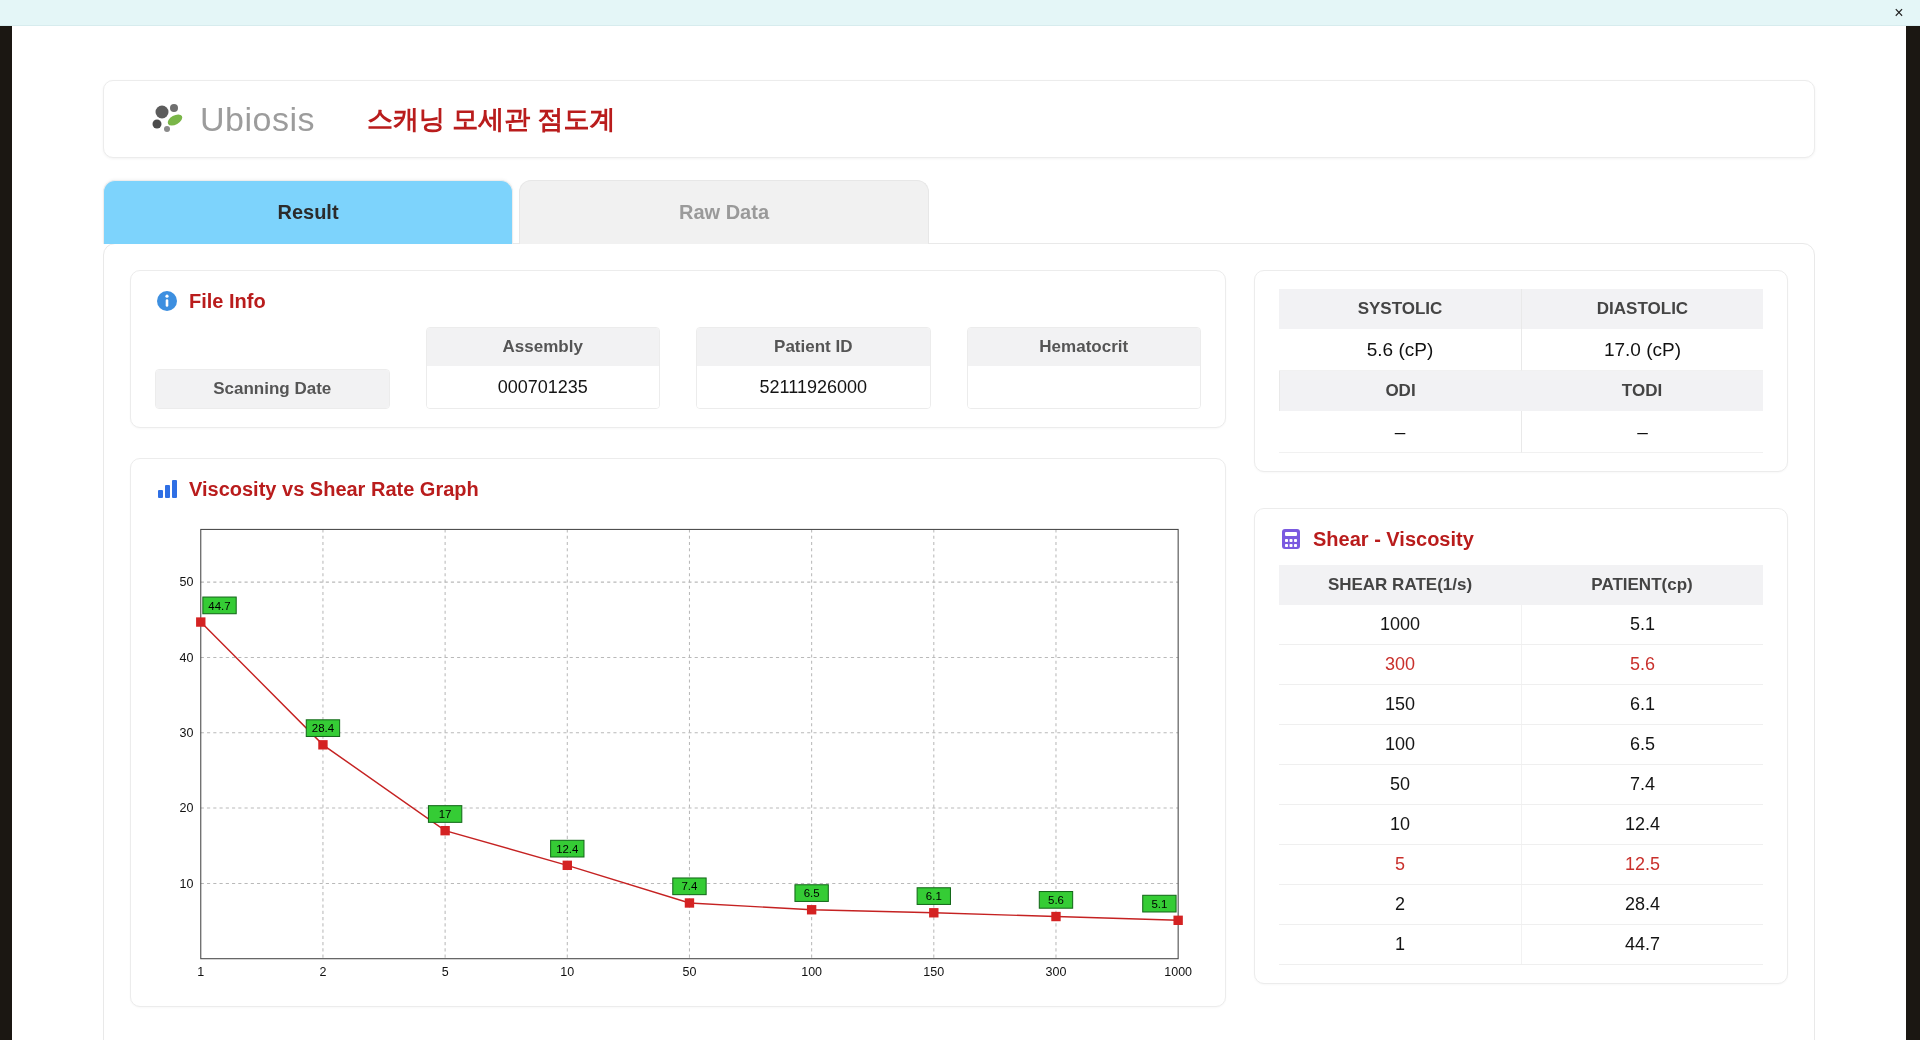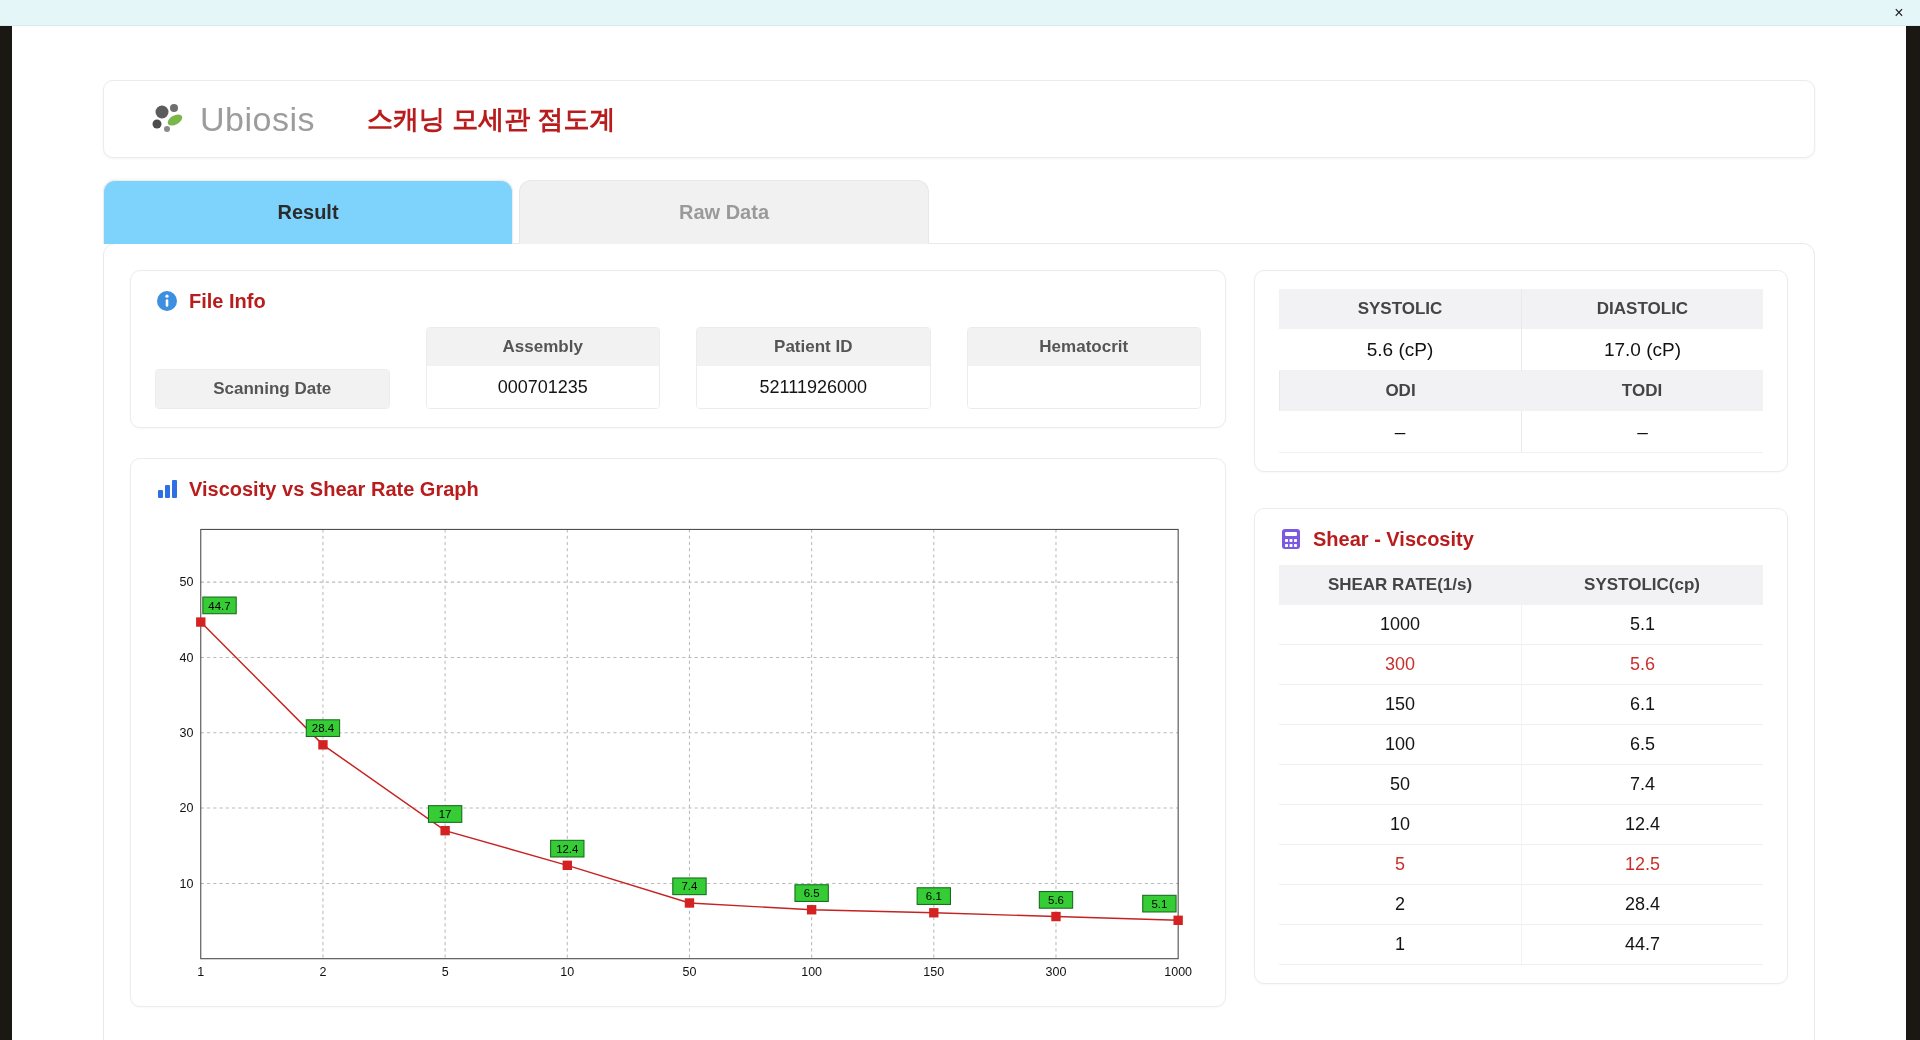--- a/index.html
+++ b/index.html
@@ -267,21 +267,21 @@
               <rect x="10.5" y="12" width="3" height="3" rx="0.8" fill="#ffffff"></rect>
               <rect x="15" y="12" width="3" height="3" rx="0.8" fill="#ffffff"></rect>
               <rect x="6" y="17" width="3" height="3" rx="0.8" fill="#ffffff"></rect>
               <rect x="10.5" y="17" width="3" height="3" rx="0.8" fill="#ffffff"></rect>
               <rect x="15" y="17" width="3" height="3" rx="0.8" fill="#ffffff"></rect>
             </svg>
             <span class="card-title">Shear - Viscosity</span>
           </div>
           <div class="sv-head">
             <div>SHEAR RATE(1/s)</div>
-            <div class="col2">SYSTOLIC(cp)</div>
+            <div class="col2">PATIENT(cp)</div>
           </div>
           <div>
             <div class="t-row">
               <div>1000</div>
               <div class="col2">5.1</div>
             </div>
             <div class="t-row red">
               <div>300</div>
               <div class="col2">5.6</div>
             </div>

